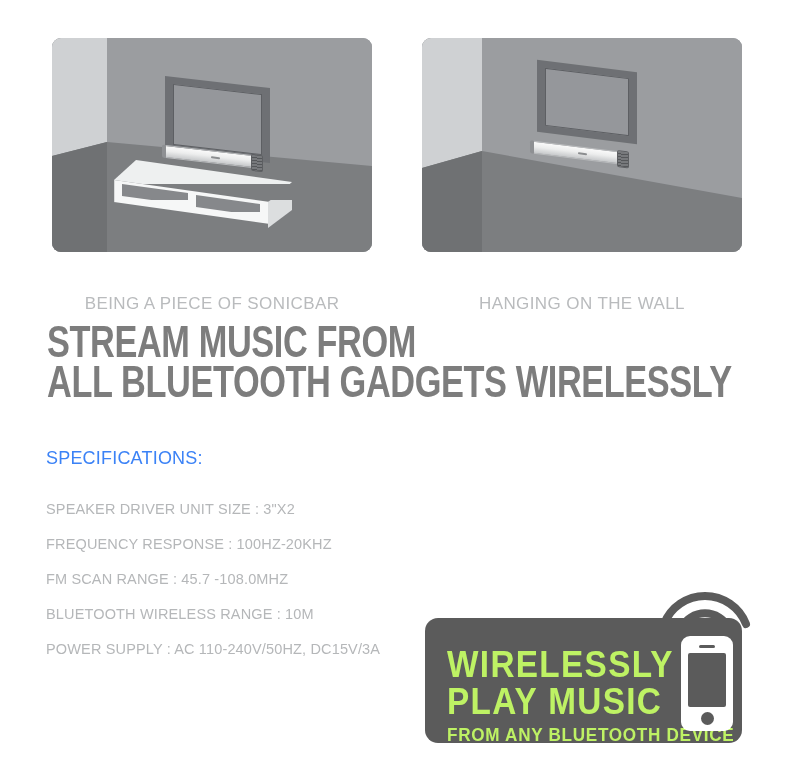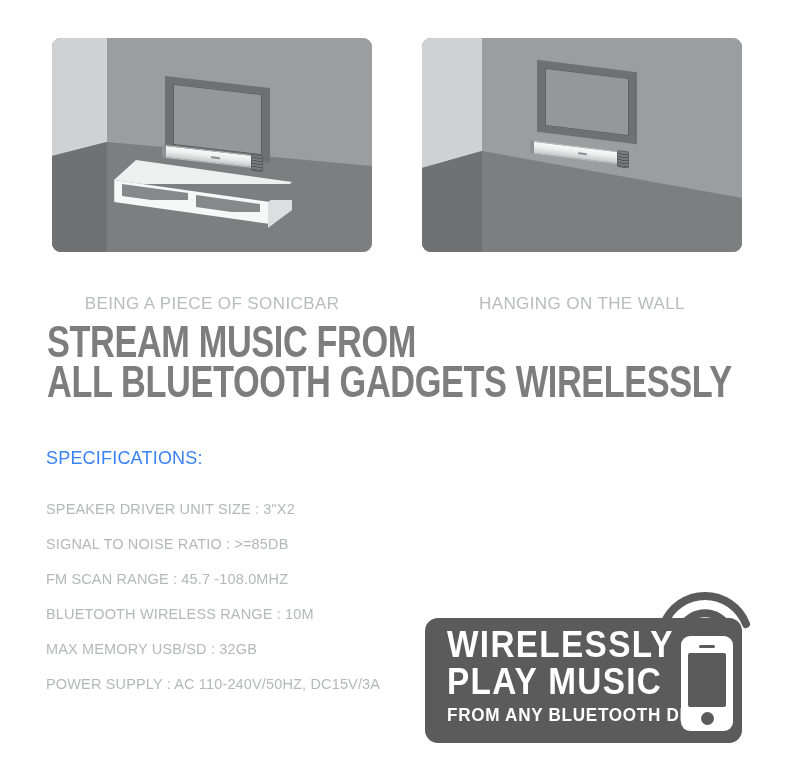--- a/index.html
+++ b/index.html
@@ -251,23 +251,23 @@
     left: 425px;
     top: 618px;
     width: 317px;
     height: 125px;
     background: #5b5b5b;
     border-radius: 13px;
   }
   .badge-text {
     position: absolute;
     left: 22px;
-    top: 8px;
+    top: 28px;
     width: 230px;
-    color: #ffffff;
+    color: #bef264;
     font-family: "Liberation Sans Narrow", "Liberation Sans", sans-serif;
     font-weight: bold;
   }
   .badge-line1, .badge-line2 {
     display: block;
     font-size: 37px;
     line-height: 37px;
     letter-spacing: 1.5px;
     transform: scaleX(0.9);
     transform-origin: left top;
@@ -376,24 +376,23 @@
 
 <div class="headline">
   <span class="hl-line">STREAM MUSIC FROM</span>
   <span class="hl-line">ALL BLUETOOTH GADGETS WIRELESSLY</span>
 </div>
 
 <div class="spec-title">SPECIFICATIONS:</div>
 
 <div class="spec-list">
   <div class="spec-row">SPEAKER DRIVER UNIT SIZE : 3"X2</div>
-  <div class="spec-row">SIGNAL TO NOISE RATIO : &gt;=85DB</div>
+  <div class="spec-row">FREQUENCY RESPONSE : 100HZ-20KHZ</div>
   <div class="spec-row">FM SCAN RANGE : 45.7 -108.0MHZ</div>
   <div class="spec-row">BLUETOOTH WIRELESS RANGE : 10M</div>
-  <div class="spec-row">MAX MEMORY USB/SD : 32GB</div>
   <div class="spec-row">POWER SUPPLY : AC 110-240V/50HZ, DC15V/3A</div>
 </div>
 
 <svg class="wifi" viewBox="0 0 110 52">
   <path d="M14 46 A44 44 0 0 1 96 46" fill="none" stroke="#5b5b5b" stroke-width="8" stroke-linecap="round"></path>
   <path d="M31 50 A27 27 0 0 1 79 50" fill="none" stroke="#5b5b5b" stroke-width="8" stroke-linecap="round"></path>
 </svg>
 
 <div class="badge">
   <div class="badge-text">

